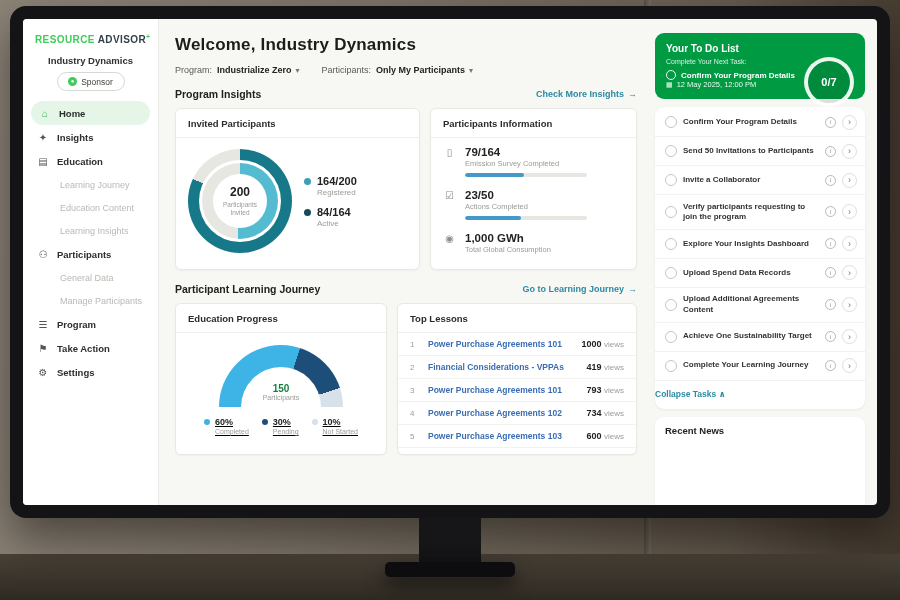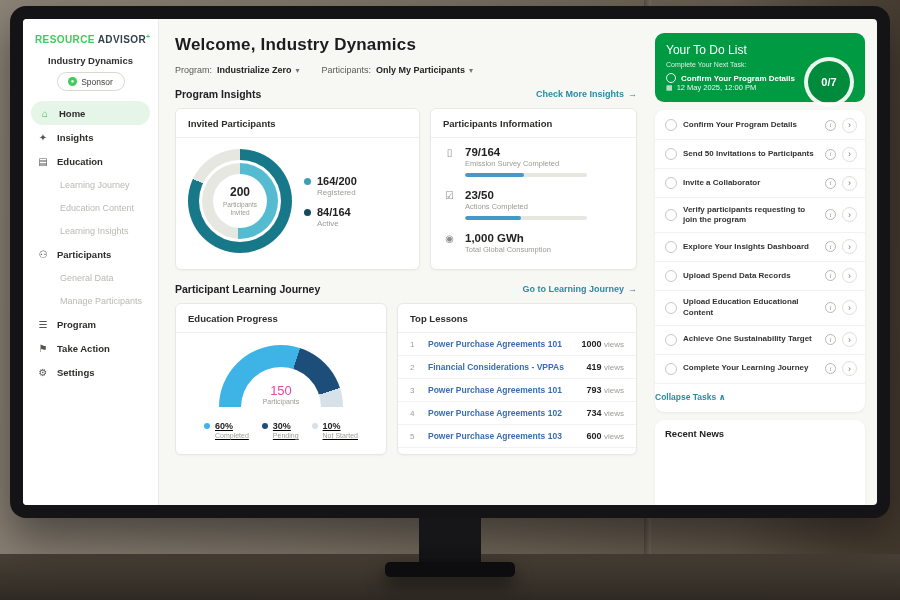--- a/index.html
+++ b/index.html
@@ -77,38 +77,38 @@
   .info-val{font-size:11.5px;font-weight:bold;color:#222;}
   .info-cap{font-size:7.5px;color:#9b9b96;margin-top:1px;}
   .bar-track{width:122px;height:4px;border-radius:2px;background:#e7e7e2;margin-top:5px;overflow:hidden;}
   .bar-fill{height:100%;border-radius:2px;background:#4599c9;}
   
   .card-edu{width:212px;height:152px;flex:none;}
   .gauge-wrap{position:relative;width:124px;height:62px;margin:12px auto 0;overflow:hidden;}
   .gauge-arc{position:absolute;left:0;top:0;width:124px;height:124px;border-radius:50%;}
   .gauge-hole{position:absolute;left:22px;top:22px;width:80px;height:80px;border-radius:50%;background:#fff;}
   .g-center{position:relative;text-align:center;margin-top:-24px;}
-  .g-num{font-size:13px;font-weight:normal;color:#ec4899;}
+  .g-num{font-size:10px;font-weight:bold;color:#15803d;}
   .g-cap{font-size:7px;color:#9b9b96;}
   .gauge-legend{display:flex;justify-content:center;gap:13px;margin-top:16px;}
   .gl-item{display:flex;gap:5px;align-items:flex-start;text-decoration:underline;}
   .gl-dot{width:6px;height:6px;border-radius:50%;margin-top:2px;flex:none;}
   .gl-val{font-size:9px;font-weight:bold;color:#222;}
   .gl-cap{font-size:7px;color:#9b9b96;margin-top:1px;}
   
   .card-lessons{flex:1;height:152px;}
   .lesson-row{display:flex;align-items:center;gap:8px;padding:6px 12px;border-bottom:1px solid #f2f2ee;cursor:default;}
   .lesson-rank{font-size:8px;color:#9b9b96;width:10px;flex:none;}
   .lesson-title{flex:1;font-size:8.5px;font-weight:bold;color:#3a6db3;cursor:pointer;min-width:0;white-space:nowrap;overflow:hidden;}
   .lesson-views{font-size:9px;font-weight:bold;color:#222;white-space:nowrap;}
   .lesson-views .sfx{font-weight:normal;color:#9b9b96;font-size:8px;}
   
   .todo-col{width:226px;flex:none;box-sizing:border-box;padding:14px 12px 0 4px;display:flex;flex-direction:column;}
   .todo-card{position:relative;background:#009a42;border-radius:9px;padding:10px 11px;color:#fff;flex:none;}
-  .todo-title{font-size:12px;font-weight:normal;}
+  .todo-title{font-size:10px;font-weight:bold;}
   .todo-sub{font-size:7px;color:rgba(255,255,255,.85);margin-top:4px;}
   .next-task{display:flex;align-items:center;gap:5px;margin-top:5px;font-size:8px;font-weight:bold;max-width:140px;}
   .w-cb{width:8px;height:8px;border:1px solid rgba(255,255,255,.95);border-radius:50%;flex:none;}
   .todo-date{display:flex;align-items:center;gap:4px;font-size:7.5px;color:rgba(255,255,255,.92);}
   .cal-ic{font-size:7px;}
   .todo-ring{position:absolute;right:11px;top:24px;width:42px;height:42px;border-radius:50%;
       border:4px solid rgba(255,255,255,.92);background:rgba(0,0,0,.10);
       display:flex;align-items:center;justify-content:center;font-size:11px;font-weight:bold;color:#fff;}
   .tasks-card{background:#fff;border-radius:9px;margin-top:8px;padding:1px 0;box-shadow:0 1px 3px rgba(0,0,0,.06);flex:none;}
   .task-row{display:flex;align-items:center;gap:6px;padding:6.5px 8px 6.5px 10px;border-bottom:1px solid #f2f2ee;cursor:pointer;}
@@ -468,21 +468,21 @@
 
             <div class="task-row">
               <span class="t-cb"></span>
               <span class="t-label">Upload Spend Data Records</span>
               <span class="t-info">i</span>
               <span class="t-chev">›</span>
             </div>
 
             <div class="task-row">
               <span class="t-cb"></span>
-              <span class="t-label">Upload Education Educational Content</span>
+              <span class="t-label">Upload Additional Agreements Content</span>
               <span class="t-info">i</span>
               <span class="t-chev">›</span>
             </div>
 
             <div class="task-row">
               <span class="t-cb"></span>
               <span class="t-label">Achieve One Sustainability Target</span>
               <span class="t-info">i</span>
               <span class="t-chev">›</span>
             </div>

